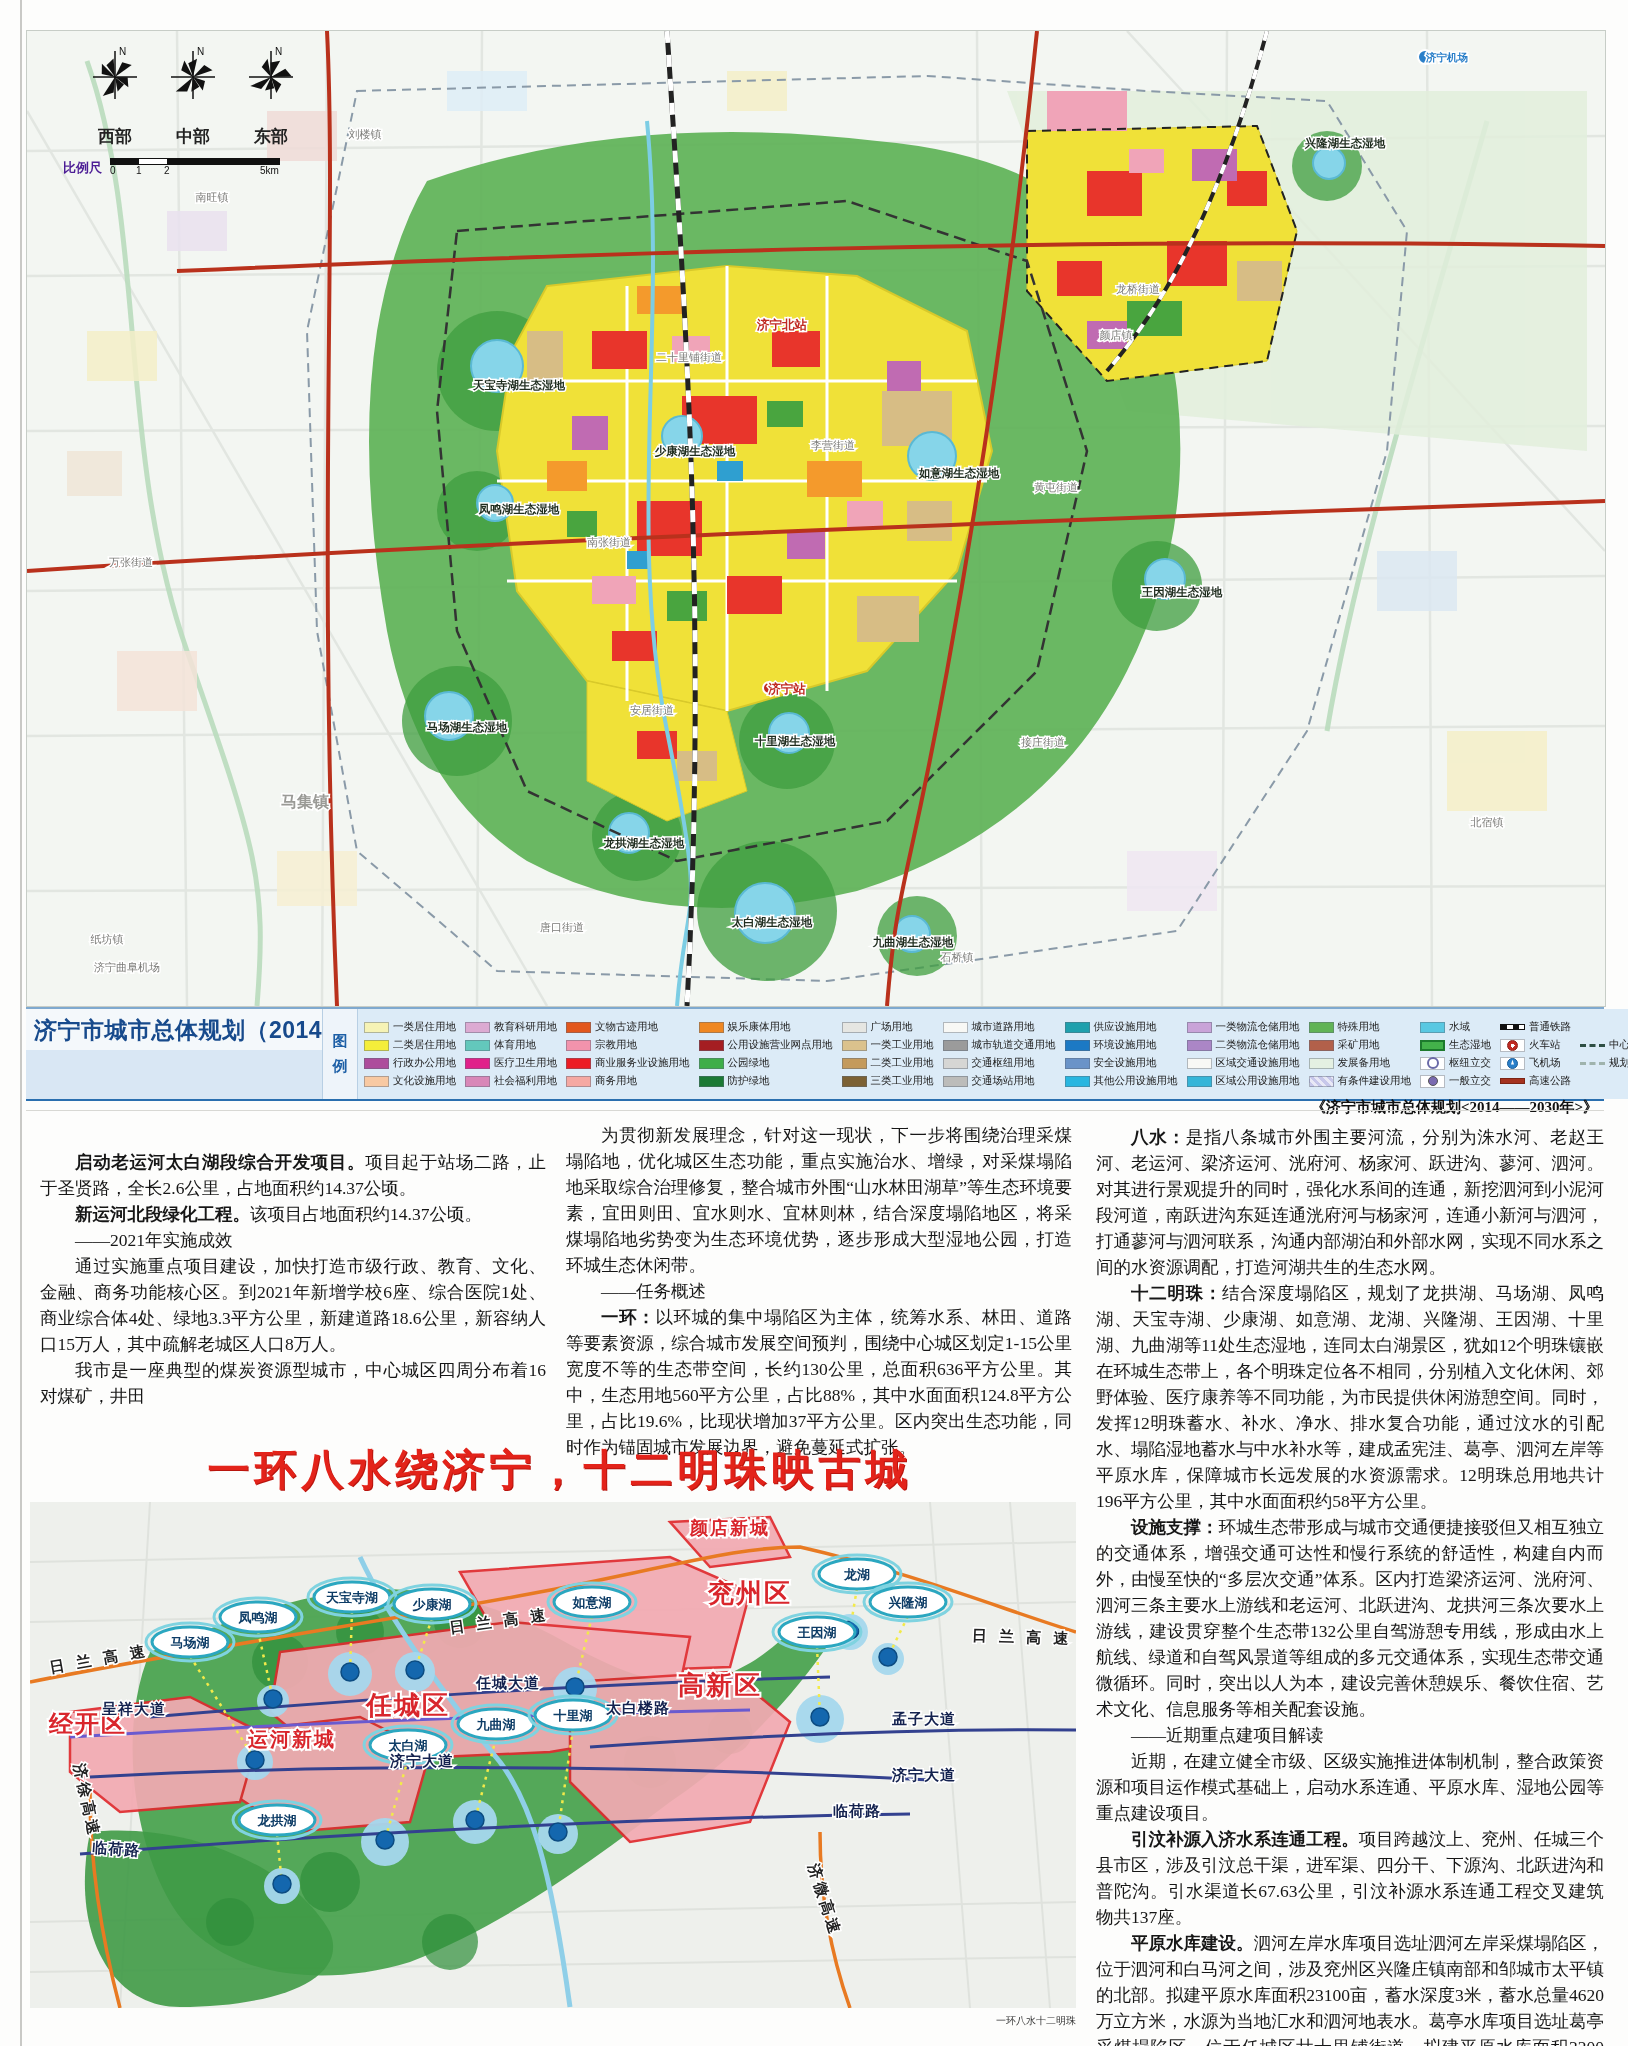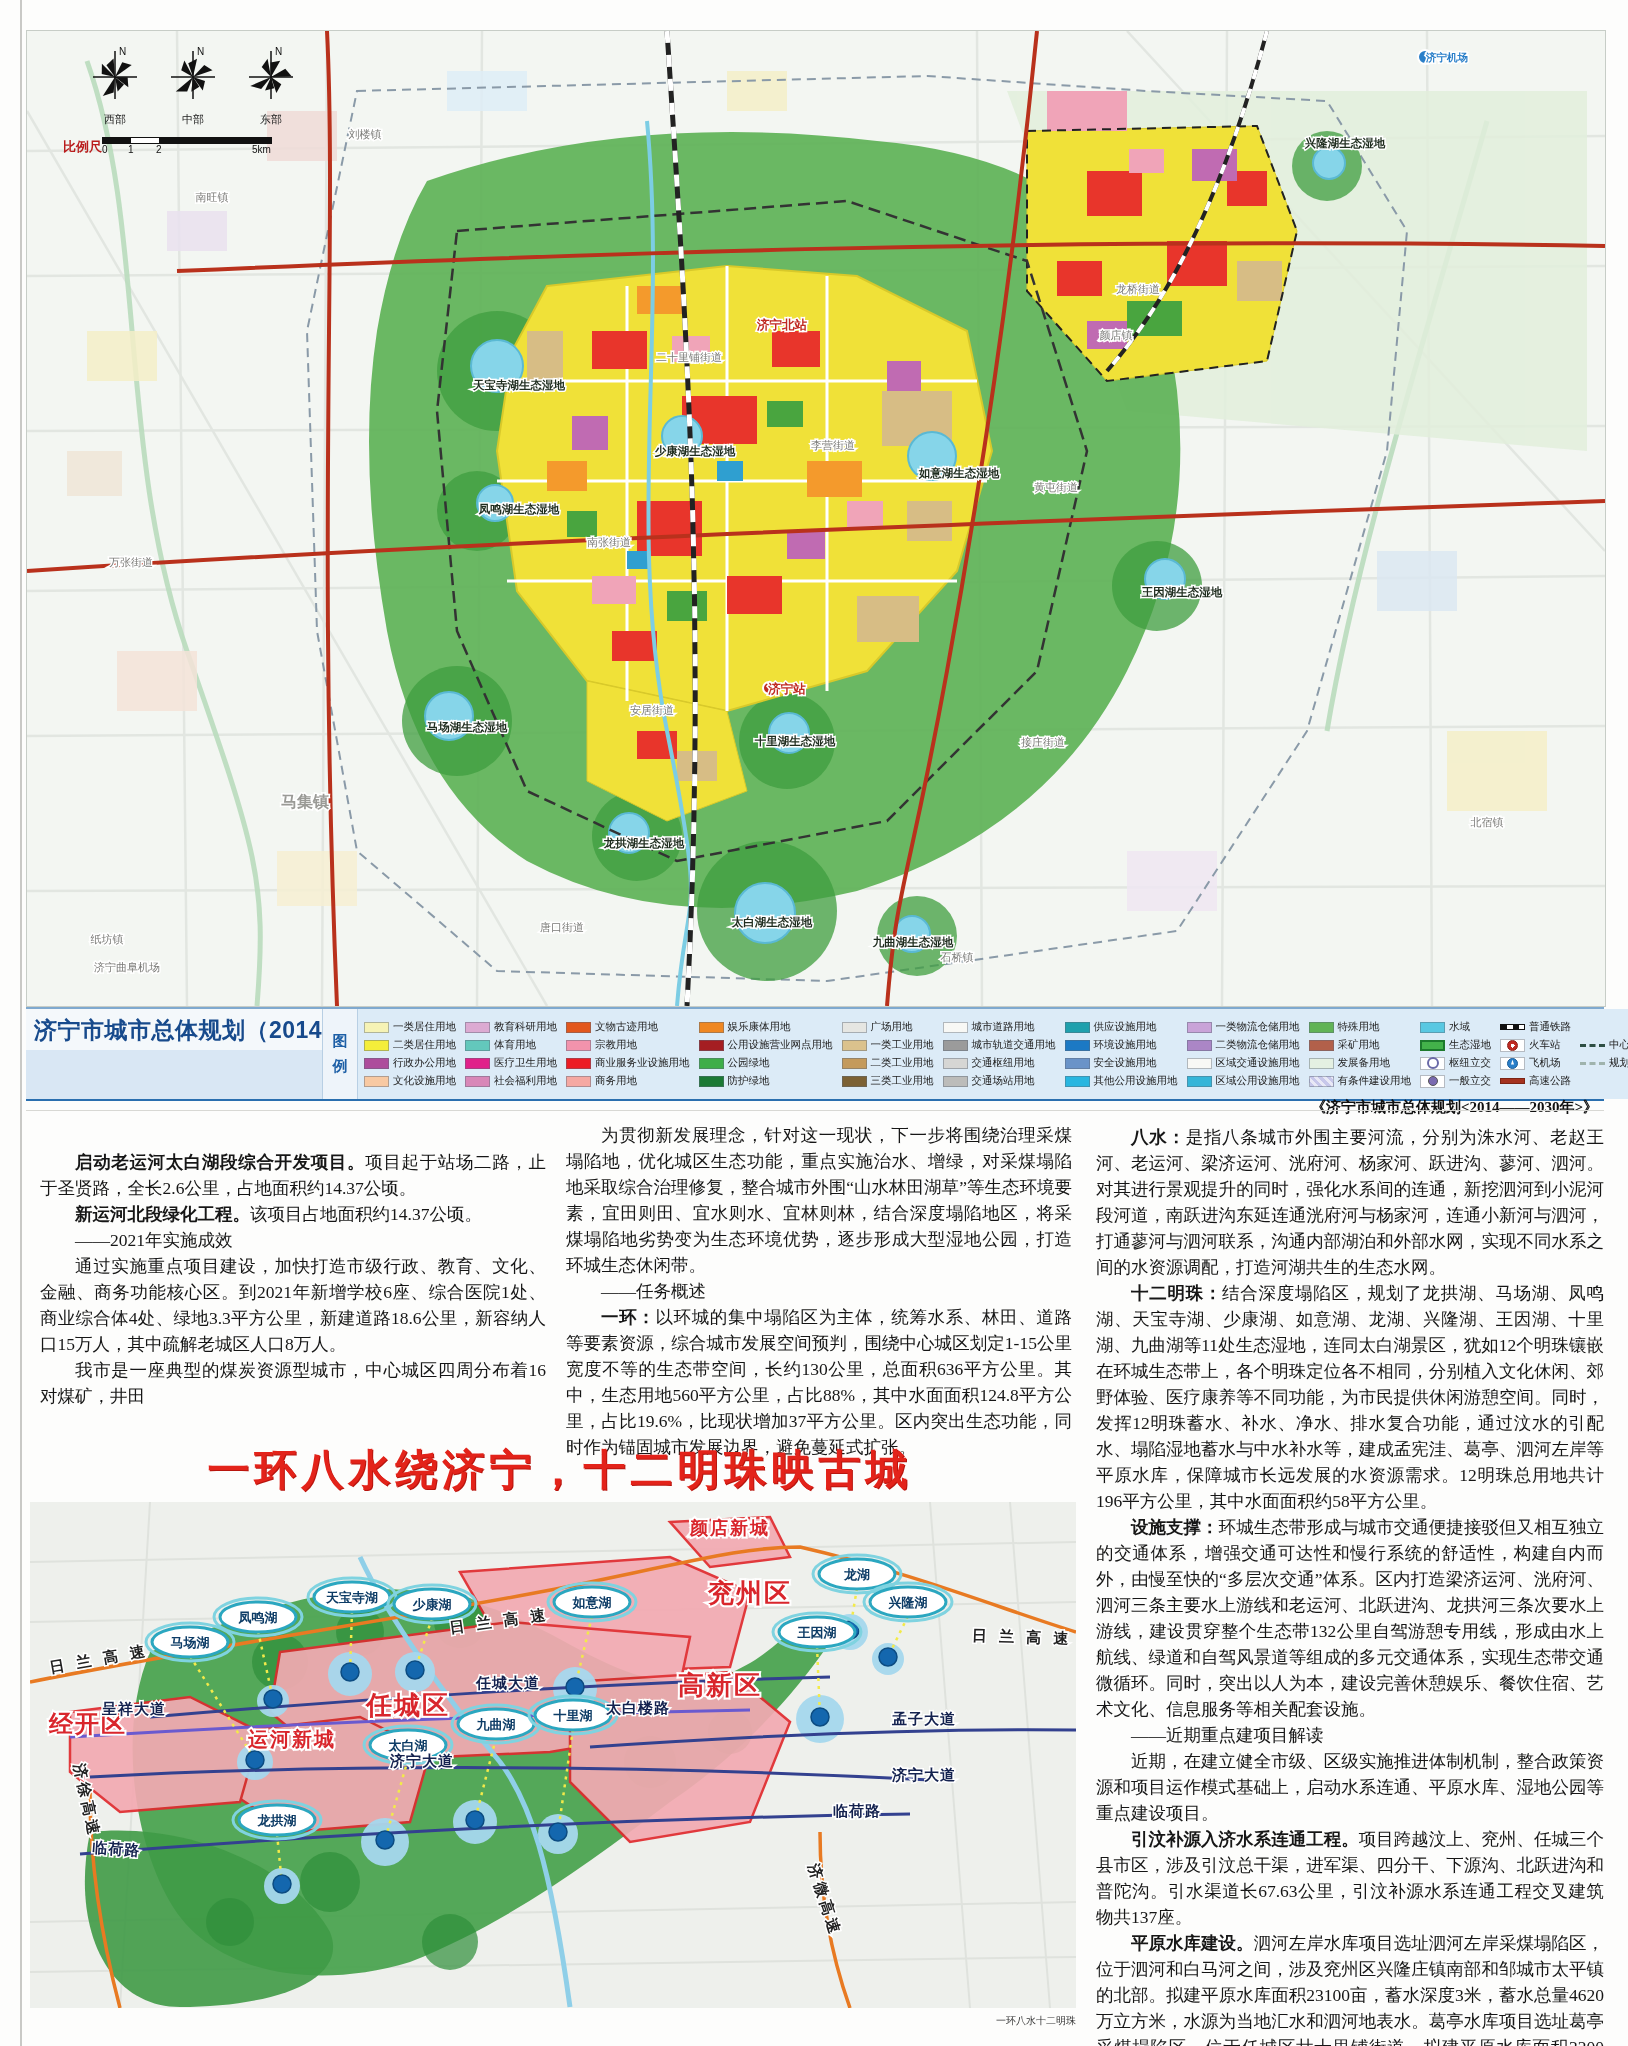--- a/index.html
+++ b/index.html
@@ -6,23 +6,23 @@
   .page{position:relative;width:1628px;height:2046px;background:#fdfdfc;margin:0 auto;overflow:hidden;
         font-family:"Liberation Sans",sans-serif;color:#1a1a1a;}
   .page-edge{position:absolute;left:20px;top:0;width:2px;height:2046px;background:#c9c9c6;}
   
   .topmap{position:absolute;left:26px;top:30px;width:1578px;height:975px;background:#f3f6f2;
           border:1px solid #c7cdc7;overflow:hidden;}
   svg text{font-family:"Liberation Sans",sans-serif;}
   .compass{position:absolute;left:36px;top:14px;width:260px;}
   .roses{display:flex;gap:26px;padding-left:26px;}
   .rose{text-align:center;width:52px;}
-  .rose .lbl{font-size:11px;color:#222;margin-top:3px;font-weight:normal;}
+  .rose .lbl{font-size:17px;color:#222;margin-top:16px;font-weight:bold;}
   .scalebar{display:flex;align-items:center;margin-top:10px;}
-  .scalebar .sl{font-size:13px;font-weight:bold;color:#b91c1c;margin-right:0;text-align:right;}
+  .scalebar .sl{font-size:13px;font-weight:bold;color:#4c1d95;margin-right:8px;text-align:right;}
   .bar{position:relative;height:5px;width:168px;border:1px solid #111;background:#fff;}
   .bar .b1{position:absolute;left:0;top:0;height:100%;width:28px;background:#111;}
   .bar .b2{position:absolute;left:56px;top:0;height:100%;width:112px;background:#111;}
   .ticks{position:relative;width:168px;height:12px;font-size:10px;color:#111;}
   .ticks span{position:absolute;top:0;}
   
   .legendbar{position:absolute;left:26px;top:1007px;width:1578px;height:90px;display:flex;
              background:#d9e7f4;border-top:2px solid #7fa9cf;border-bottom:2px solid #2a6faf;}
   .lg-title{width:296px;flex:0 0 296px;display:flex;flex-direction:column;}
   .lg-title .t1{background:#f4f8fb;color:#174a8c;font-weight:bold;font-size:23px;letter-spacing:.5px;

